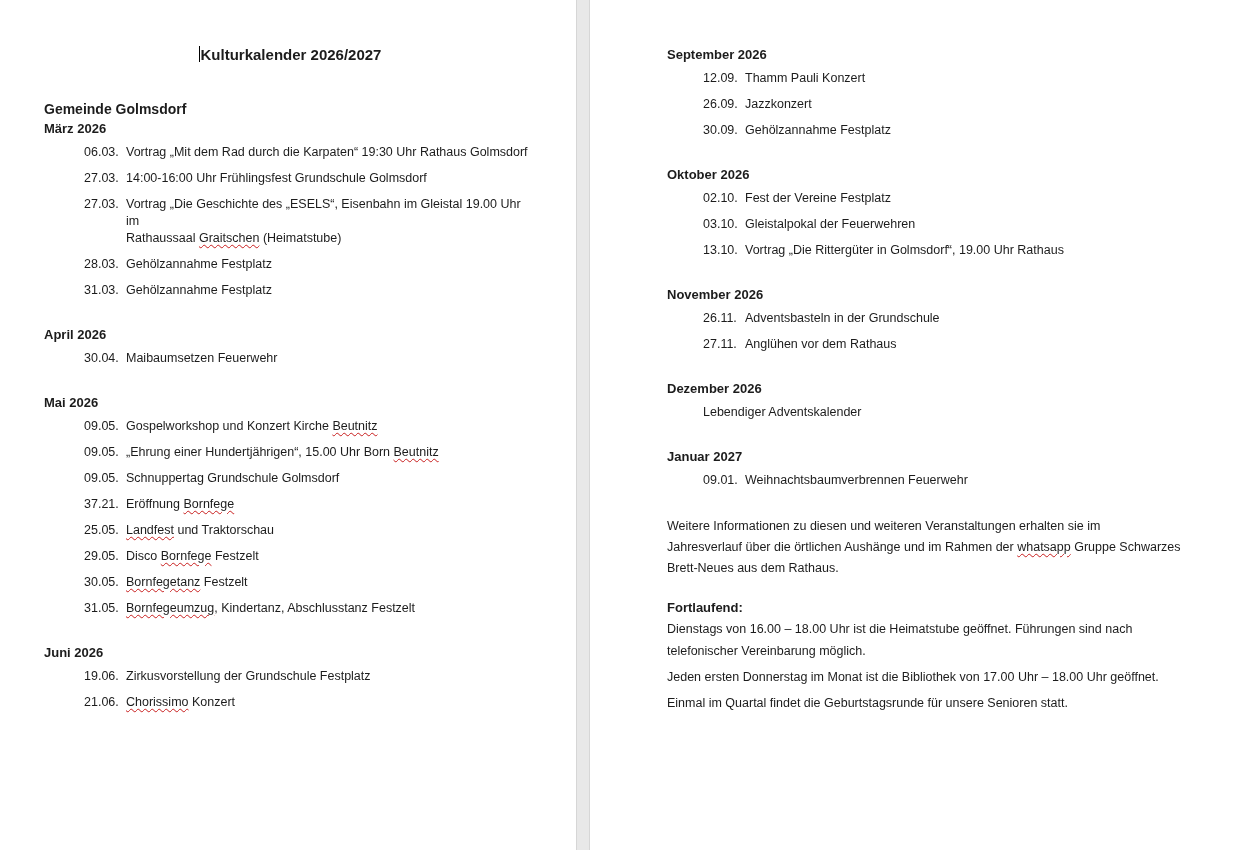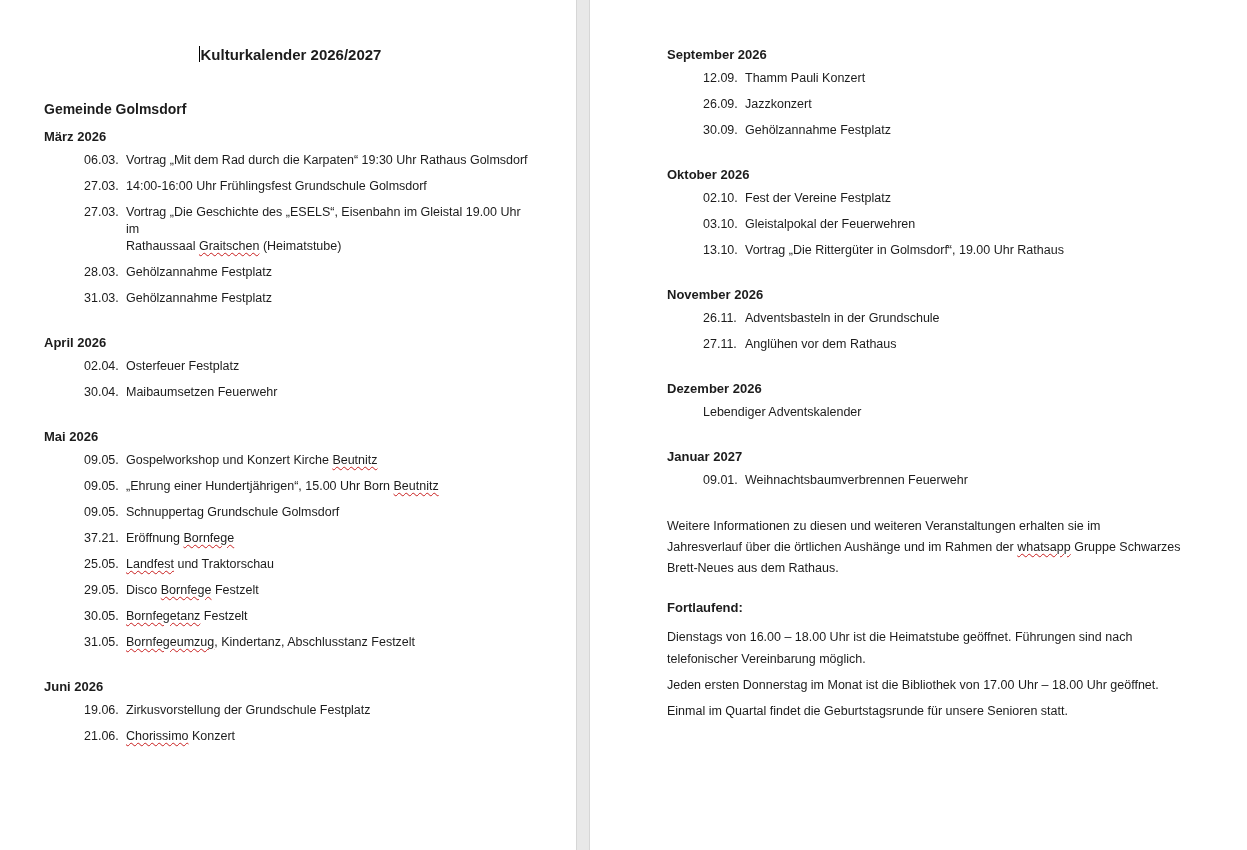--- a/index.html
+++ b/index.html
@@ -28,21 +28,21 @@
   .doc-title-line{text-align:center;line-height:18px;white-space:nowrap;}
   .doc-title{font-size:15px;font-weight:bold;}
   .cursor{
     display:inline-block;width:1px;height:16px;
     background:#000;vertical-align:-2px;margin-right:1px;
   }
   .doc-subtitle{
     margin-top:37px;
     font-size:14px;font-weight:bold;line-height:17px;
   }
-  #left-sections{margin-top:10px;}
+  #left-sections{margin-top:2px;}
 
   .month{margin:0 0 27px 0;}
   .mh{font-size:13px;font-weight:bold;line-height:17px;margin:0 0 7px 0;}
   .event{
     display:flex;align-items:flex-start;
     font-size:12.5px;line-height:17px;
     margin:0 0 9px 0;
   }
   .page-left .event{padding-left:40px;}
   .page-right .event{padding-left:36px;}
@@ -57,21 +57,21 @@
     text-underline-offset:2px;
   }
 
   .info-para{
     font-size:12.5px;line-height:21px;width:540px;
   }
   .fl-heading{
     margin-top:20px;
     font-size:13px;font-weight:bold;line-height:17px;
   }
-  #fl-paras{margin-top:10px;}
+  #fl-paras{margin-top:2px;}
   .fl-para{
     font-size:12.5px;line-height:22px;width:540px;
     margin:0 0 4px 0;
   }
 </style>
 </head>
 <body>
 
 <div class="canvas">
 
@@ -102,24 +102,20 @@
             </div>
             <div class="event">
               <span class="date">31.03.</span>
               <span class="etext"><span class="seg">Gehölzannahme Festplatz</span></span>
             </div>
           </div>
         </section>
         <section class="month">
           <div class="mh">April 2026</div>
           <div>
-            <div class="event">
-              <span class="date">02.04.</span>
-              <span class="etext"><span class="seg">Osterfeuer Festplatz</span></span>
-            </div>
             <div class="event">
               <span class="date">30.04.</span>
               <span class="etext"><span class="seg">Maibaumsetzen Feuerwehr</span></span>
             </div>
           </div>
         </section>
         <section class="month">
           <div class="mh">Mai 2026</div>
           <div>
             <div class="event">

